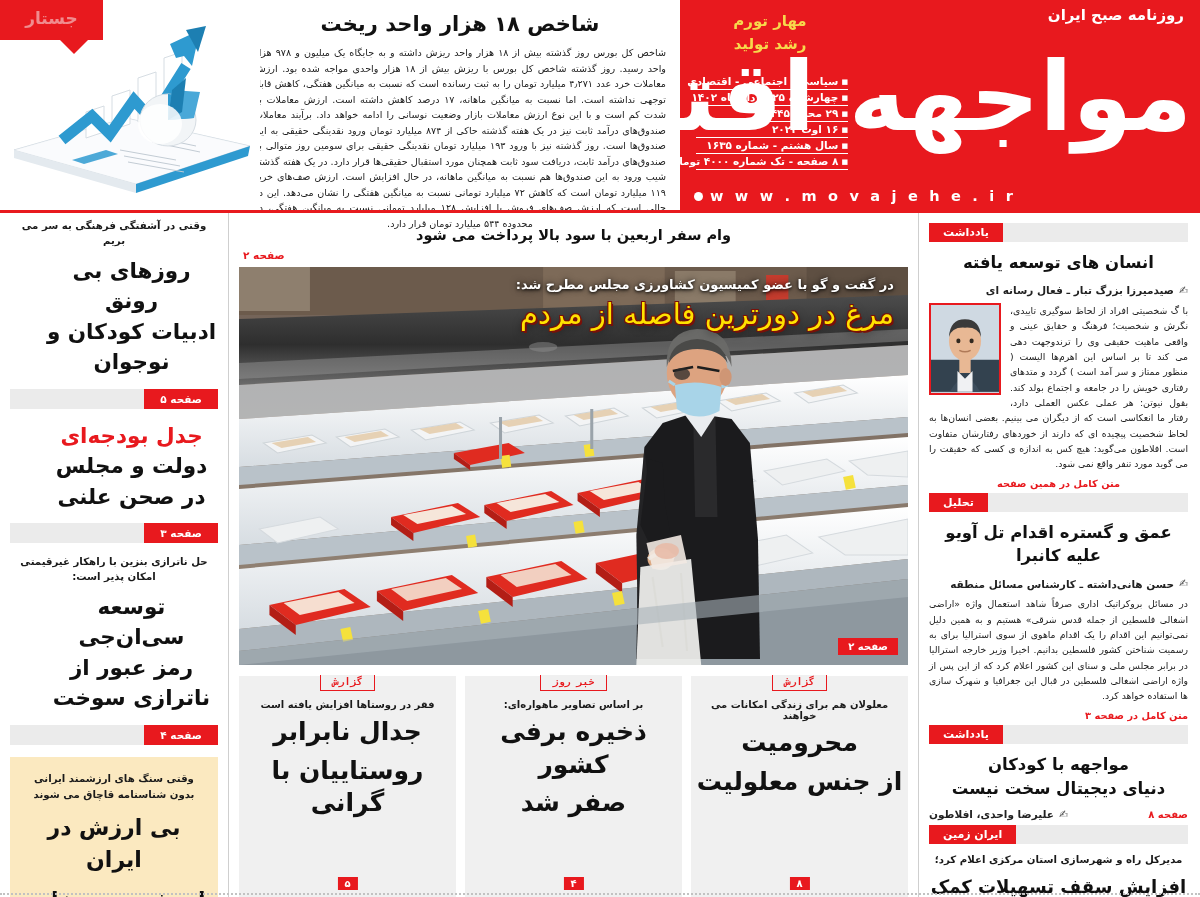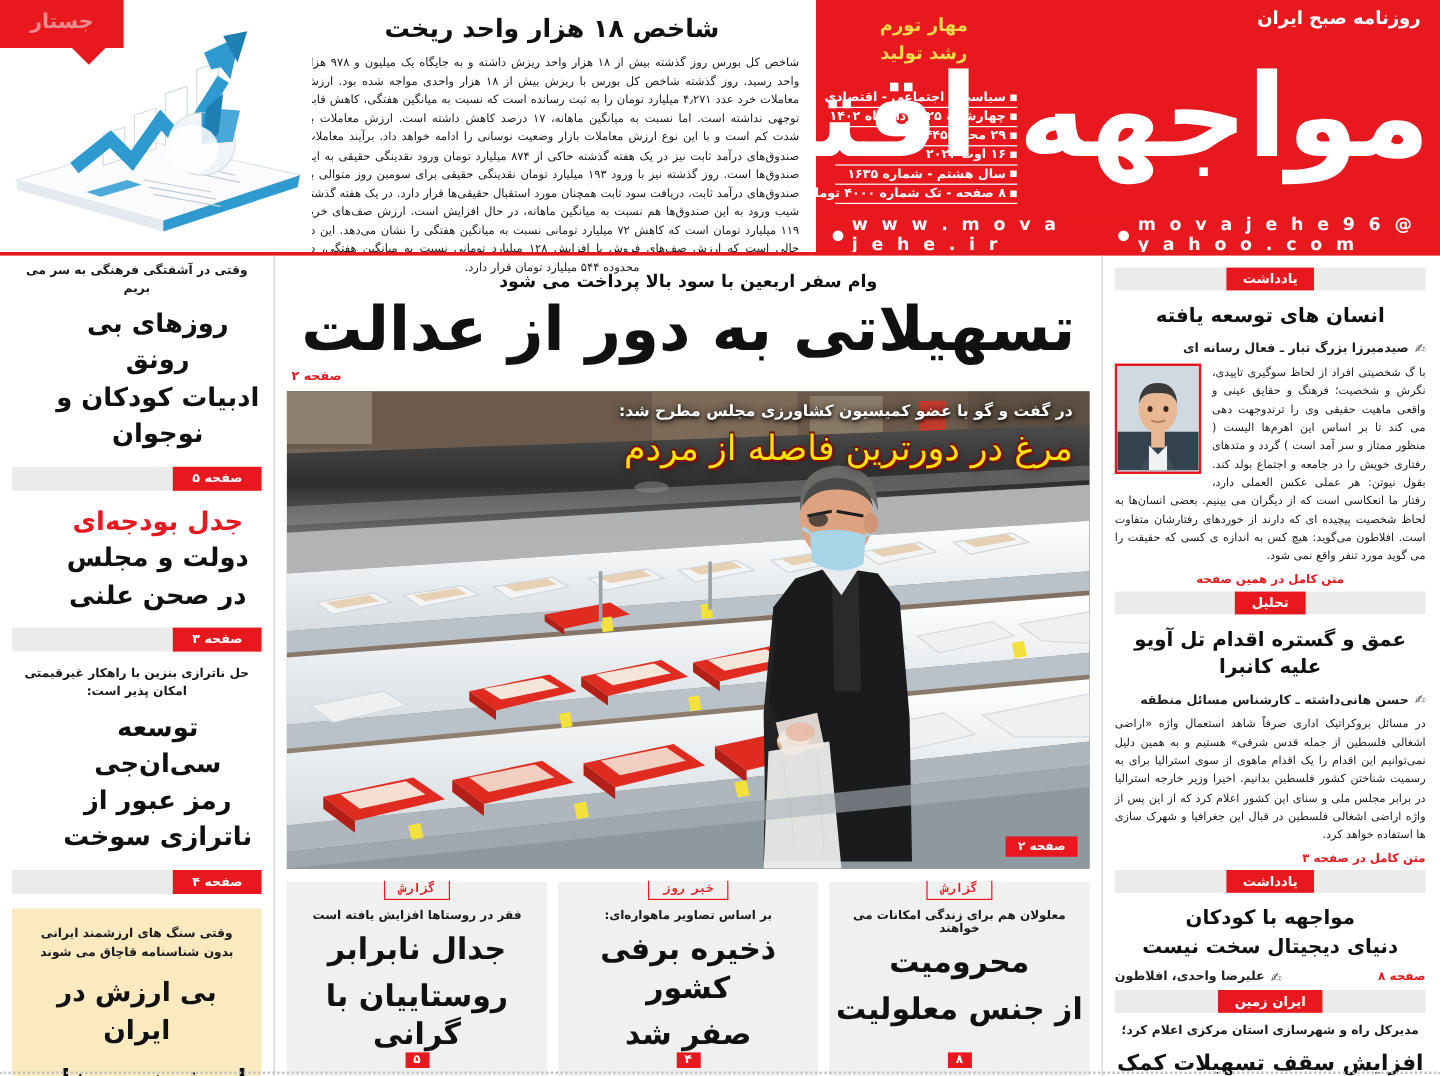--- a/index.html
+++ b/index.html
@@ -149,21 +149,21 @@
   }
 
   
   .col-right {
     width: 282px; flex: 0 0 282px;
     padding: 6px 12px 0 10px;
     border-left: 1px solid #cfcfcf;
   }
   .seclabel {
     background: #ebebeb; height: 19px;
-    display: flex; align-items: stretch; justify-content: center;
+    display: flex; align-items: stretch; justify-content: flex-end;
     margin-bottom: 9px; margin-top: 4px;
   }
   .seclabel .tag {
     background: #e8191e; color: #fff;
     font-size: 11px; font-weight: bold;
     padding: 0 14px;
     display: flex; align-items: center;
     letter-spacing: -0.3px;
   }
   .note-title {
@@ -356,24 +356,20 @@
       <div class="mh-meta-row">۲۹ محرم ۱۴۴۵</div>
       <div class="mh-meta-row">۱۶ اوت ۲۰۲۳</div>
       <div class="mh-meta-row">سال هشتم - شماره ۱۶۳۵</div>
       <div class="mh-meta-row">۸ صفحه - تک شماره ۴۰۰۰ تومان</div>
     </div>
 
     <div class="mh-footer">
       <span class="lnk">
         <span class="dotmark"></span>
         <span>w w w . m o v a j e h e . i r</span>
-      </span>
-      <span class="lnk">
-        <span class="dotmark"></span>
-        <span>m o v a j e h e 9 6 @ y a h o o . c o m</span>
       </span>
     </div>
   </div>
 
   <div class="toplead">
     <h2>شاخص ۱۸ هزار واحد ریخت</h2>
     <p>شاخص کل بورس روز گذشته بیش از ۱۸ هزار واحد ریزش داشته و به جایگاه یک میلیون و ۹۷۸ هزار واحد رسید. روز گذشته شاخص کل بورس با ریزش بیش از ۱۸ هزار واحدی مواجه شده بود. ارزش معاملات خرد عدد ۴٫۲۷۱ میلیارد تومان را به ثبت رسانده است که نسبت به میانگین هفتگی، کاهش قابل توجهی نداشته است. اما نسبت به میانگین ماهانه، ۱۷ درصد کاهش داشته است. ارزش معاملات به شدت کم است و با این نوع ارزش معاملات بازار وضعیت نوسانی را ادامه خواهد داد. برآیند معاملات صندوق‌های درآمد ثابت نیز در یک هفته گذشته حاکی از ۸۷۴ میلیارد تومان ورود نقدینگی حقیقی به این صندوق‌ها است. روز گذشته نیز با ورود ۱۹۳ میلیارد تومان نقدینگی حقیقی برای سومین روز متوالی به صندوق‌های درآمد ثابت، دریافت سود ثابت همچنان مورد استقبال حقیقی‌ها قرار دارد. در یک هفته گذشته شیب ورود به این صندوق‌ها هم نسبت به میانگین ماهانه، در حال افزایش است. ارزش صف‌های خرید ۱۱۹ میلیارد تومان است که کاهش ۷۲ میلیارد تومانی نسبت به میانگین هفتگی را نشان می‌دهد. این در حالی است که ارزش صف‌های فروش با افزایش ۱۲۸ میلیارد تومانی نسبت به میانگین هفتگی، در محدوده ۵۴۴ میلیارد تومان قرار دارد.</p>
   </div>
 
   <div class="topgfx">
@@ -474,21 +470,20 @@
       <div class="seclabel">
         <span class="tag">ایران زمین</span>
       </div>
       <div class="lkick">مدیرکل راه و شهرسازی استان مرکزی اعلام کرد؛</div>
       <div class="note-title" style="font-size:18px">افزایش سقف تسهیلات کمک ودیعه</div>
 
     </div>
 
     <div class="col-center">
       <div class="kicker-center">وام سفر اربعین با سود بالا پرداخت می شود</div>
-      <div class="mainhead">تسهیلاتی به دور از عدالت</div>
       <div class="mainhead-pg">صفحه ۲</div>
 
       <div class="photo">
         <svg viewBox="0 0 660 398" preserveAspectRatio="none">
           <defs>
             <linearGradient id="bgTop" x1="0" y1="0" x2="0" y2="1">
               <stop offset="0%" stop-color="#6f5f54"></stop>
               <stop offset="100%" stop-color="#9a8b7c"></stop>
             </linearGradient>
             <linearGradient id="caseTop" x1="0" y1="0" x2="0" y2="1">

